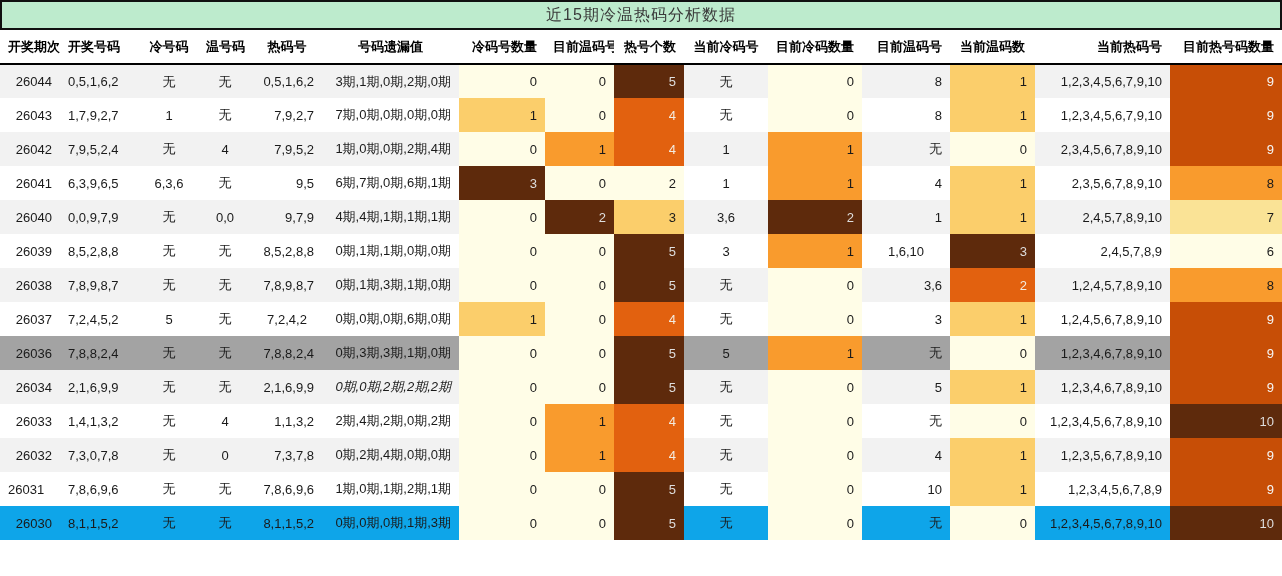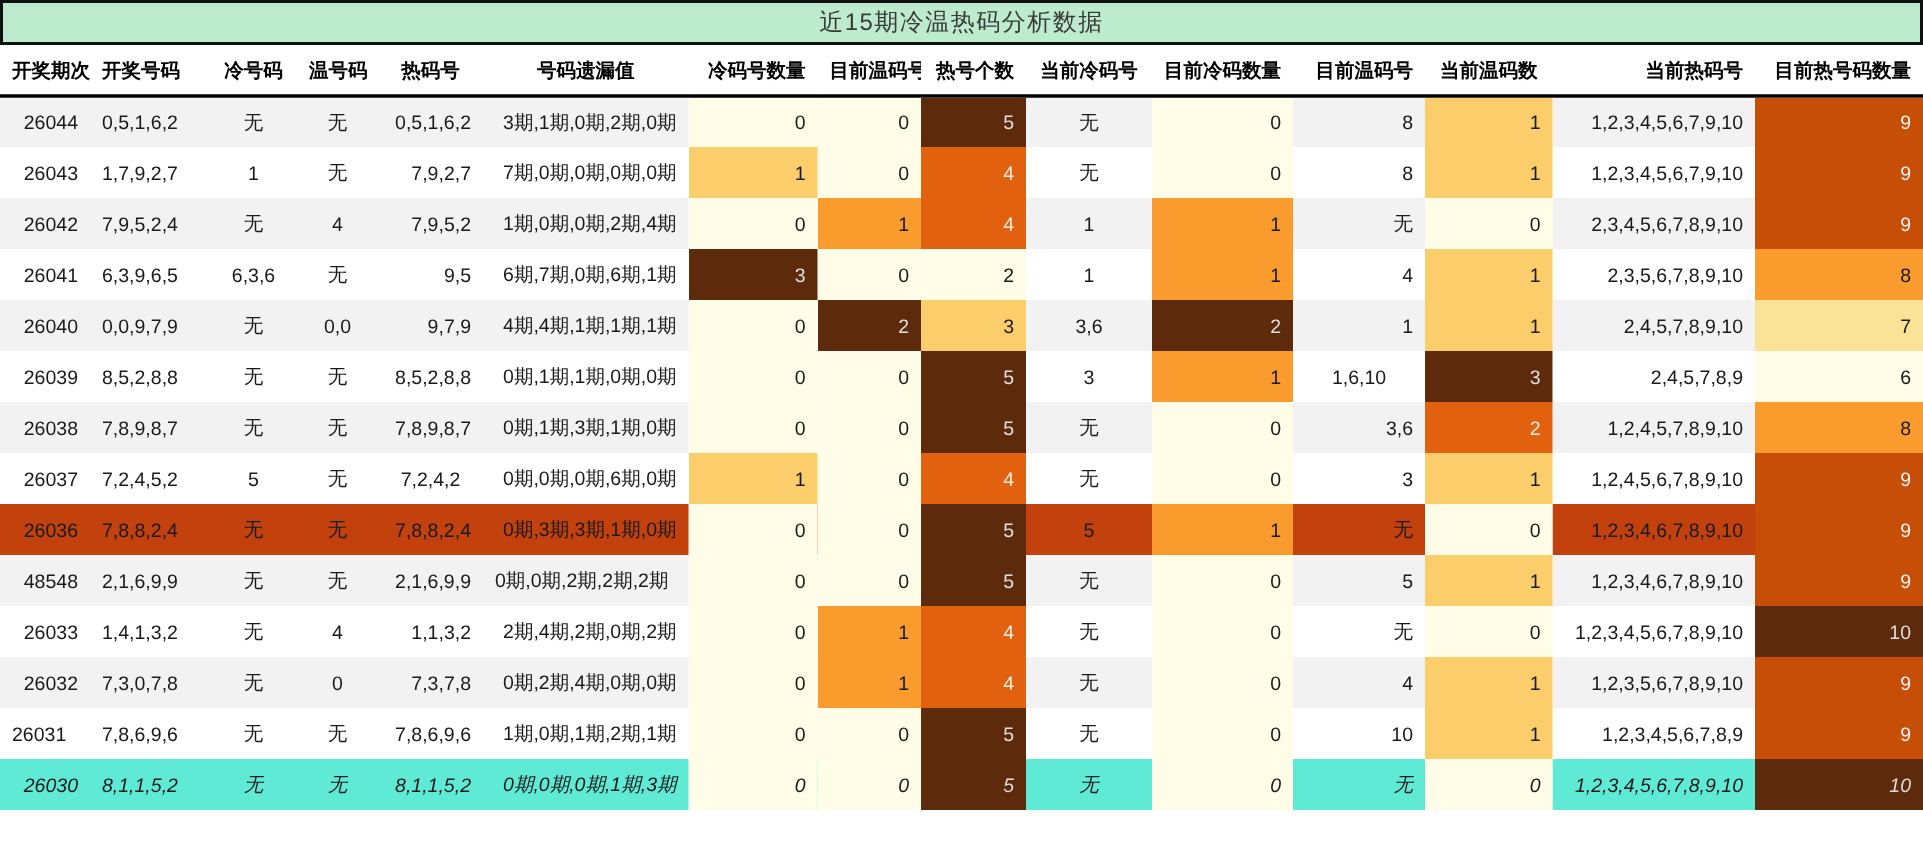--- a/index.html
+++ b/index.html
@@ -184,44 +184,44 @@
           <td style="text-align: right; background: rgb(251, 206, 107); color: rgb(26, 26, 26);">1</td>
           <td style="text-align: right; background: rgb(255, 253, 231); color: rgb(26, 26, 26);">0</td>
           <td style="text-align: right; background: rgb(226, 97, 15); color: rgb(243, 236, 225);">4</td>
           <td style="text-align: center;">无</td>
           <td style="text-align: right; background: rgb(255, 253, 231); color: rgb(26, 26, 26);">0</td>
           <td style="text-align: right;">3</td>
           <td style="text-align: right; background: rgb(251, 206, 107); color: rgb(26, 26, 26);">1</td>
           <td style="text-align: right;">1,2,4,5,6,7,8,9,10</td>
           <td style="text-align: right; background: rgb(199, 78, 6); color: rgb(245, 245, 245);">9</td>
         </tr>
-        <tr style="background: #c2410c;">
+        <tr style="background: #a3a3a3;">
           <td style="text-align: right;">26036</td>
           <td style="text-align: left;">7,8,8,2,4</td>
           <td style="text-align: center;">无</td>
           <td style="text-align: center;">无</td>
           <td style="text-align: right;">7,8,8,2,4</td>
           <td style="text-align: right;">0期,3期,3期,1期,0期</td>
           <td style="text-align: right; background: rgb(255, 253, 231); color: rgb(26, 26, 26);">0</td>
           <td style="text-align: right; background: rgb(255, 253, 231); color: rgb(26, 26, 26);">0</td>
           <td style="text-align: right; background: rgb(94, 42, 12); color: rgb(222, 222, 222);">5</td>
           <td style="text-align: center;">5</td>
           <td style="text-align: right; background: rgb(249, 155, 45); color: rgb(26, 26, 26);">1</td>
           <td style="text-align: right;">无</td>
           <td style="text-align: right; background: rgb(255, 253, 231); color: rgb(26, 26, 26);">0</td>
           <td style="text-align: right;">1,2,3,4,6,7,8,9,10</td>
           <td style="text-align: right; background: rgb(199, 78, 6); color: rgb(245, 245, 245);">9</td>
         </tr>
         <tr style="background: rgb(242, 242, 242);">
-          <td style="text-align: right;">48548</td>
+          <td style="text-align: right;">26034</td>
           <td style="text-align: left;">2,1,6,9,9</td>
           <td style="text-align: center;">无</td>
           <td style="text-align: center;">无</td>
           <td style="text-align: right;">2,1,6,9,9</td>
-          <td style="text-align: left;">0期,0期,2期,2期,2期</td>
+          <td style="text-align: right; font-style: italic;">0期,0期,2期,2期,2期</td>
           <td style="text-align: right; background: rgb(255, 253, 231); color: rgb(26, 26, 26);">0</td>
           <td style="text-align: right; background: rgb(255, 253, 231); color: rgb(26, 26, 26);">0</td>
           <td style="text-align: right; background: rgb(94, 42, 12); color: rgb(222, 222, 222);">5</td>
           <td style="text-align: center;">无</td>
           <td style="text-align: right; background: rgb(255, 253, 231); color: rgb(26, 26, 26);">0</td>
           <td style="text-align: right;">5</td>
           <td style="text-align: right; background: rgb(251, 206, 107); color: rgb(26, 26, 26);">1</td>
           <td style="text-align: right;">1,2,3,4,6,7,8,9,10</td>
           <td style="text-align: right; background: rgb(199, 78, 6); color: rgb(245, 245, 245);">9</td>
         </tr>
@@ -269,21 +269,21 @@
           <td style="text-align: right; background: rgb(255, 253, 231); color: rgb(26, 26, 26);">0</td>
           <td style="text-align: right; background: rgb(255, 253, 231); color: rgb(26, 26, 26);">0</td>
           <td style="text-align: right; background: rgb(94, 42, 12); color: rgb(222, 222, 222);">5</td>
           <td style="text-align: center;">无</td>
           <td style="text-align: right; background: rgb(255, 253, 231); color: rgb(26, 26, 26);">0</td>
           <td style="text-align: right;">10</td>
           <td style="text-align: right; background: rgb(251, 206, 107); color: rgb(26, 26, 26);">1</td>
           <td style="text-align: right;">1,2,3,4,5,6,7,8,9</td>
           <td style="text-align: right; background: rgb(199, 78, 6); color: rgb(245, 245, 245);">9</td>
         </tr>
-        <tr style="background: #5eead4; font-style: italic;">
+        <tr style="background: #0ea5e9;">
           <td style="text-align: right;">26030</td>
           <td style="text-align: left;">8,1,1,5,2</td>
           <td style="text-align: center;">无</td>
           <td style="text-align: center;">无</td>
           <td style="text-align: right;">8,1,1,5,2</td>
           <td style="text-align: right;">0期,0期,0期,1期,3期</td>
           <td style="text-align: right; background: rgb(255, 253, 231); color: rgb(26, 26, 26);">0</td>
           <td style="text-align: right; background: rgb(255, 253, 231); color: rgb(26, 26, 26);">0</td>
           <td style="text-align: right; background: rgb(94, 42, 12); color: rgb(222, 222, 222);">5</td>
           <td style="text-align: center;">无</td>

